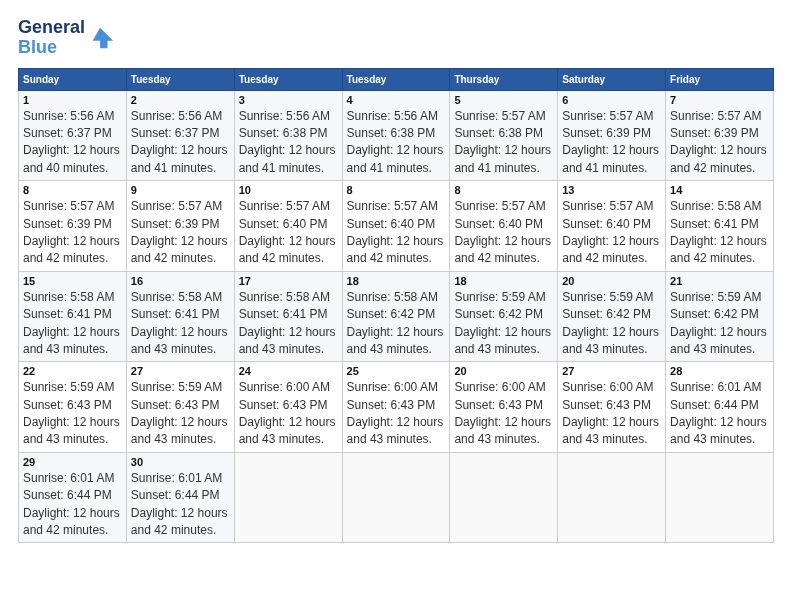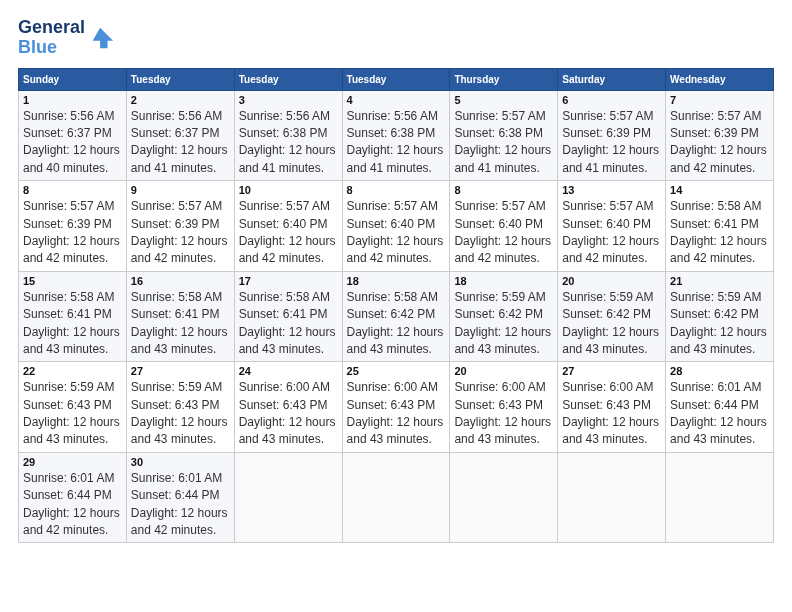--- a/index.html
+++ b/index.html
@@ -120,21 +120,21 @@
 
   <table class="calendar">
     <thead>
       <tr>
         <th>Sunday</th>
         <th>Tuesday</th>
         <th>Tuesday</th>
         <th>Tuesday</th>
         <th>Thursday</th>
         <th>Saturday</th>
-        <th>Wednesday</th>
+        <th>Friday</th>
       </tr>
     </thead>
     <tbody id="calendar-body">
     <tr>
           <td>
             <span class="day-num">1</span>
             <div class="day-info">Sunrise: 5:56 AM<br>Sunset: 6:37 PM<br>Daylight: 12 hours and 40 minutes.</div>
           </td>
           <td>
             <span class="day-num">2</span>

